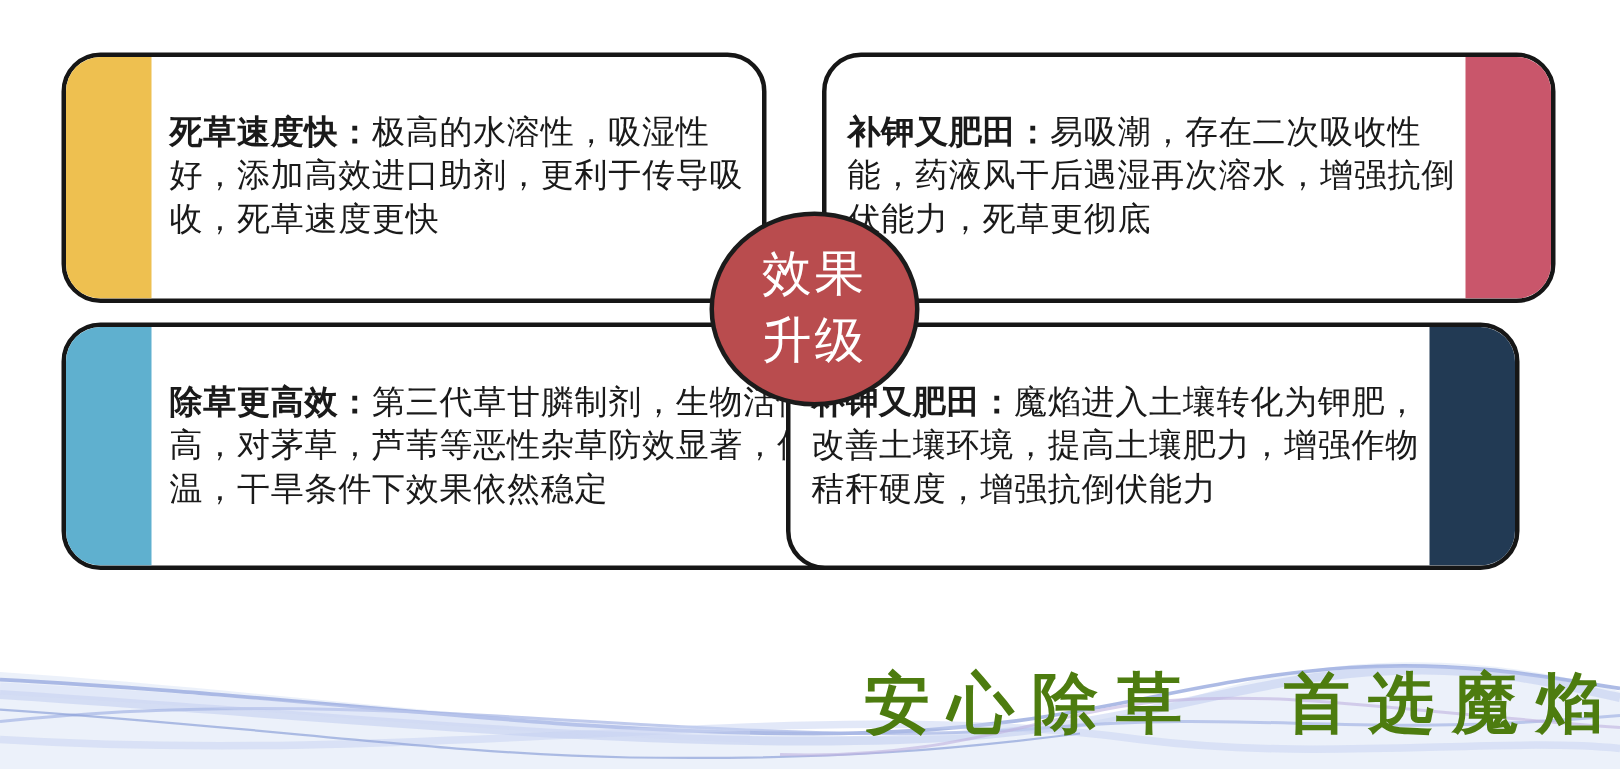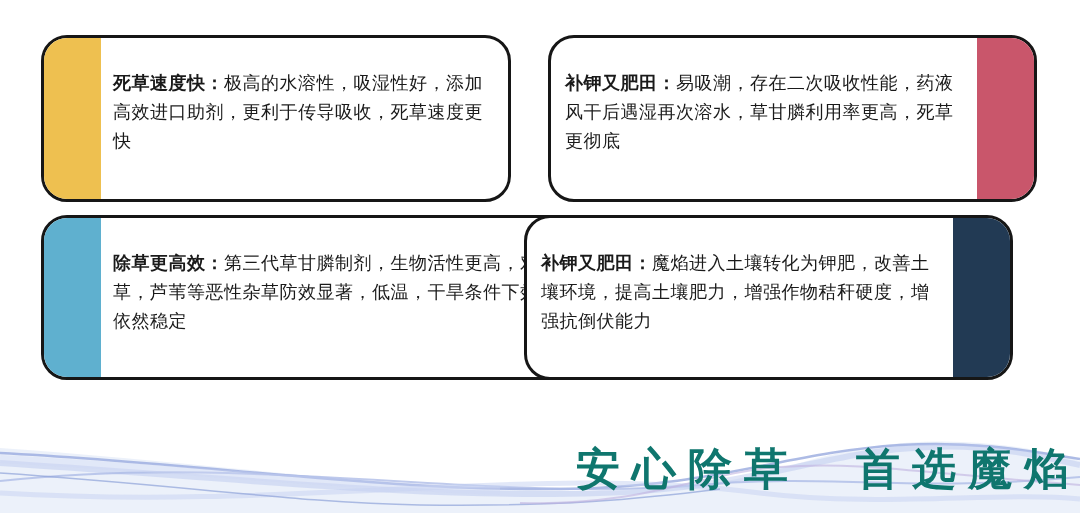--- a/index.html
+++ b/index.html
@@ -23,21 +23,21 @@
   .card.bl{left:41px;top:215px;width:546px;height:165px;}
   .card.br{left:524px;top:215px;width:489px;height:165px;padding-left:44px;}
   .accent{
     position:absolute;top:0;bottom:0;width:57px;
   }
   .accent.left{left:0;}
   .accent.right{right:0;}
   .card-text{
     position:absolute;top:0;bottom:0;
     padding-top:13px;
-    font-size:18px;line-height:29px;color:#1a1a1a;
+    font-size:22px;line-height:29px;color:#1a1a1a;
     letter-spacing:0.5px;
   }
   .card.tl .card-text,.card.bl .card-text{left:63px;right:10px;padding-left:6px;}
   .card.tr .card-text,.card.br .card-text{left:0;right:63px;padding-left:14px;}
   .card-text b{font-weight:bold;}
   .badge{
     position:absolute;left:473px;top:141px;width:140px;height:130px;
     border:3px solid #1b1b1b;border-radius:50%;
     box-sizing:border-box;
     display:flex;flex-direction:column;align-items:center;justify-content:center;
@@ -60,40 +60,44 @@
 
 <div id="canvas">
 
   <div class="card tl">
     <div class="accent left" style="background: rgb(238, 192, 80);"></div>
     <p class="card-text"><b>死草速度快：</b><span>极高的水溶性，吸湿性好，添加高效进口助剂，更利于传导吸收，死草速度更快</span></p>
   </div>
 
   <div class="card tr">
     <div class="accent right" style="background: rgb(201, 86, 107);"></div>
-    <p class="card-text"><b>补钾又肥田：</b><span>易吸潮，存在二次吸收性能，药液风干后遇湿再次溶水，草甘膦利用率更高，死草更彻底</span></p>
+    <p class="card-text"><b>补钾又肥田：</b><span>易吸潮，存在二次吸收性能，药液风干后遇湿再次溶水，增强抗倒伏能力，死草更彻底</span></p>
   </div>
 
   <div class="card bl">
     <div class="accent left" style="background: rgb(95, 176, 207);"></div>
     <p class="card-text"><b>除草更高效：</b><span>第三代草甘膦制剂，生物活性更高，对茅草，芦苇等恶性杂草防效显著，低温，干旱条件下效果依然稳定</span></p>
   </div>
 
   <div class="card br">
     <div class="accent right" style="background: rgb(34, 58, 84);"></div>
     <p class="card-text"><b>补钾又肥田：</b><span>魔焰进入土壤转化为钾肥，改善土壤环境，提高土壤肥力，增强作物秸秆硬度，增强抗倒伏能力</span></p>
   </div>
 
+  <div class="badge" style="background: rgb(185, 76, 78);">
+    <span>效果</span>
+    <span>升级</span>
+  </div>
 
   <svg class="waves" viewBox="0 0 1080 80" preserveAspectRatio="none" aria-hidden="true">
     <path d="M0,15 C150,25 300,45 480,55 C640,63 720,55 800,30 C860,12 920,5 980,10 C1030,14 1060,22 1080,28 L1080,80 L0,80 Z" fill="#dce6f5" opacity="0.55"></path>
     <path d="M0,20 C200,30 380,58 560,56 C720,54 780,20 900,12 C980,7 1040,20 1080,26" fill="none" stroke="#9fafe0" stroke-width="2.5" opacity="0.85"></path>
     <path d="M0,30 C220,44 420,66 600,60 C760,55 820,18 930,14 C1000,11 1050,26 1080,32" fill="none" stroke="#b9c6ee" stroke-width="6" opacity="0.45"></path>
     <path d="M0,48 C260,20 480,70 700,52 C840,40 900,60 1080,44" fill="none" stroke="#aab8e6" stroke-width="2" opacity="0.75"></path>
     <path d="M0,60 C300,78 540,30 760,60 C880,75 1000,58 1080,66" fill="none" stroke="#c6d2f2" stroke-width="5" opacity="0.5"></path>
     <path d="M0,40 C180,52 300,70 420,72 C560,74 640,66 720,56" fill="none" stroke="#8fa2d8" stroke-width="1.5" opacity="0.7"></path>
     <path d="M520,70 C640,74 700,40 780,34 C860,28 920,40 1080,52" fill="none" stroke="#bfb2e0" stroke-width="2" opacity="0.6"></path>
     <path d="M0,26 C160,34 330,52 500,58" fill="none" stroke="#cdd8f4" stroke-width="8" opacity="0.35"></path>
   </svg>
 
-  <div class="slogan" style="color: #0f766e;">安心除草　首选魔焰</div>
+  <div class="slogan" style="color: #4d7c0f;">安心除草　首选魔焰</div>
 
 </div>
 
 </body></html>

